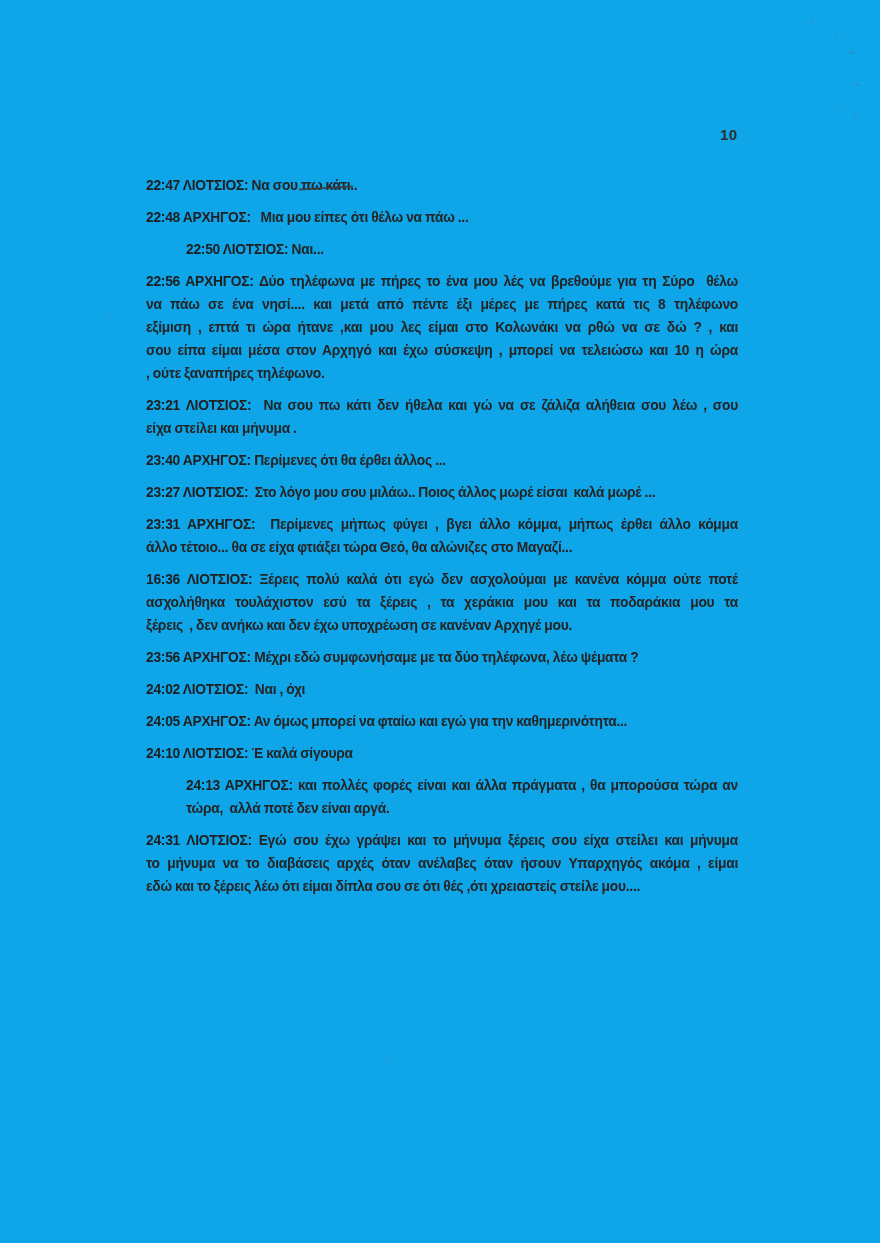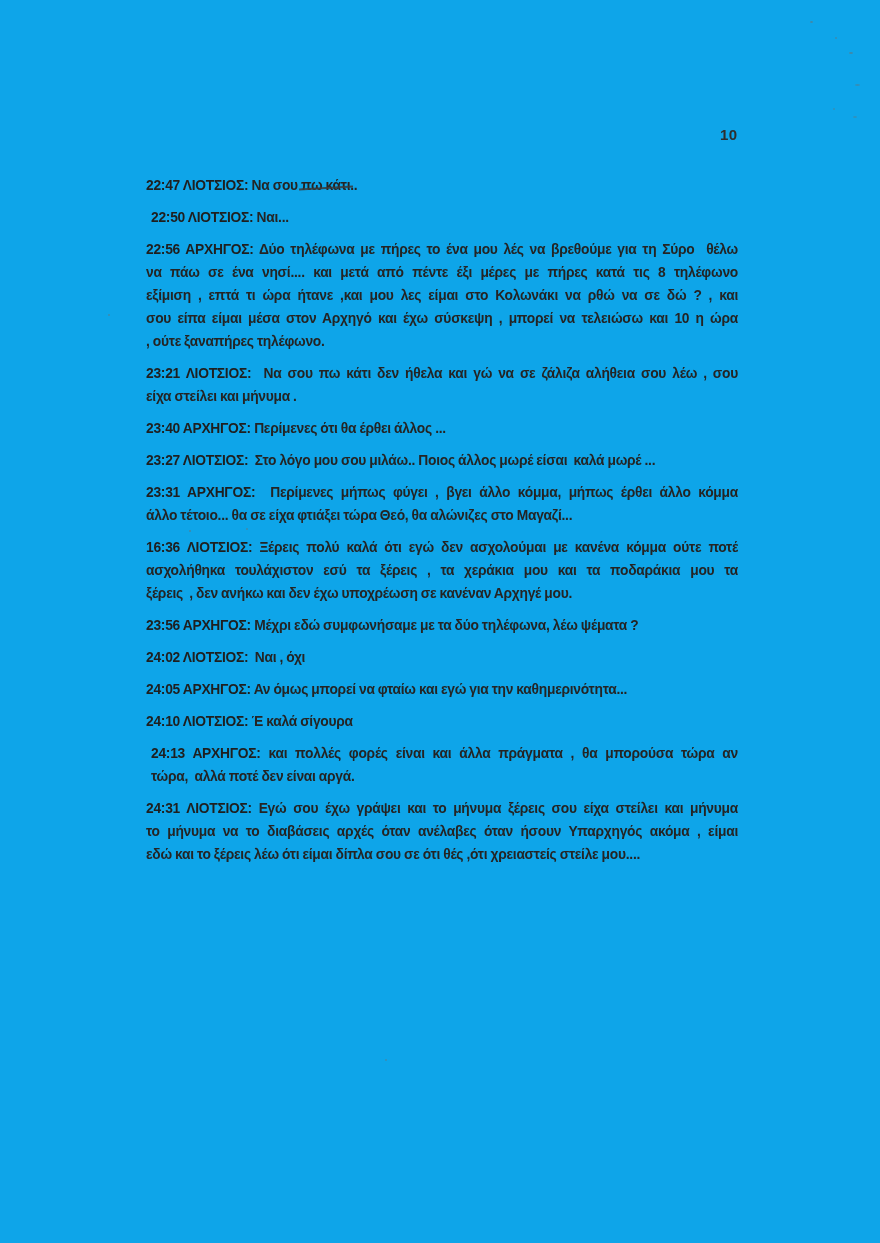--- a/index.html
+++ b/index.html
@@ -31,21 +31,21 @@
     width: 592px;
     color: #242424;
     font-size: 13.8px;
     font-weight: 700;
     letter-spacing: -0.25px;
     word-spacing: -0.4px;
     line-height: 23px;
     -webkit-font-smoothing: antialiased;
   }
   .entry { margin: 0 0 9px 0; }
-  .entry.indent { padding-left: 5px; }
+  .entry.indent { padding-left: 5px; margin-left: 35px; }
   .line {
     text-align: justify;
     text-align-last: justify;
     overflow: hidden;
   }
   .line.last { text-align-last: left; }
   .time, .speaker { color: #1f1f1f; }
   .struck { position: relative; }
   .struck::after {
     content: "";
@@ -67,20 +67,23 @@
 </head>
 <body>
 
 <div class="page">
 
   <div class="page-number">10</div>
 
   <div class="transcript">
       <div class="entry">
         <div class="line last"><span class="time">22:47 </span><span class="speaker">ΛΙΟΤΣΙΟΣ: </span>Να σου <span class="struck">πω κάτι</span>..</div>
+      </div>
+      <div class="entry">
+        <div class="line last"><span class="time">22:48 </span><span class="speaker">ΑΡΧΗΓΟΣ: </span>&nbsp;&nbsp;Μια μου είπες ότι θέλω να πάω ...</div>
       </div>
       <div class="entry indent">
         <div class="line last"><span class="time">22:50 </span><span class="speaker">ΛΙΟΤΣΙΟΣ: </span>Ναι...</div>
       </div>
       <div class="entry">
         <div class="line"><span class="time">22:56 </span><span class="speaker">ΑΡΧΗΓΟΣ: </span>Δύο τηλέφωνα με πήρες το ένα μου λές να βρεθούμε για τη Σύρο &nbsp;θέλω</div>
         <div class="line">να πάω σε ένα νησί.... και μετά από πέντε έξι μέρες με πήρες κατά τις 8 τηλέφωνο</div>
         <div class="line">εξίμιση , επτά τι ώρα ήτανε ,και μου λες είμαι στο Κολωνάκι να ρθώ να σε δώ ? , και</div>
         <div class="line">σου είπα είμαι μέσα στον Αρχηγό και έχω σύσκεψη , μπορεί να τελειώσω και 10 η ώρα</div>
         <div class="line last">, ούτε ξαναπήρες τηλέφωνο.</div>

